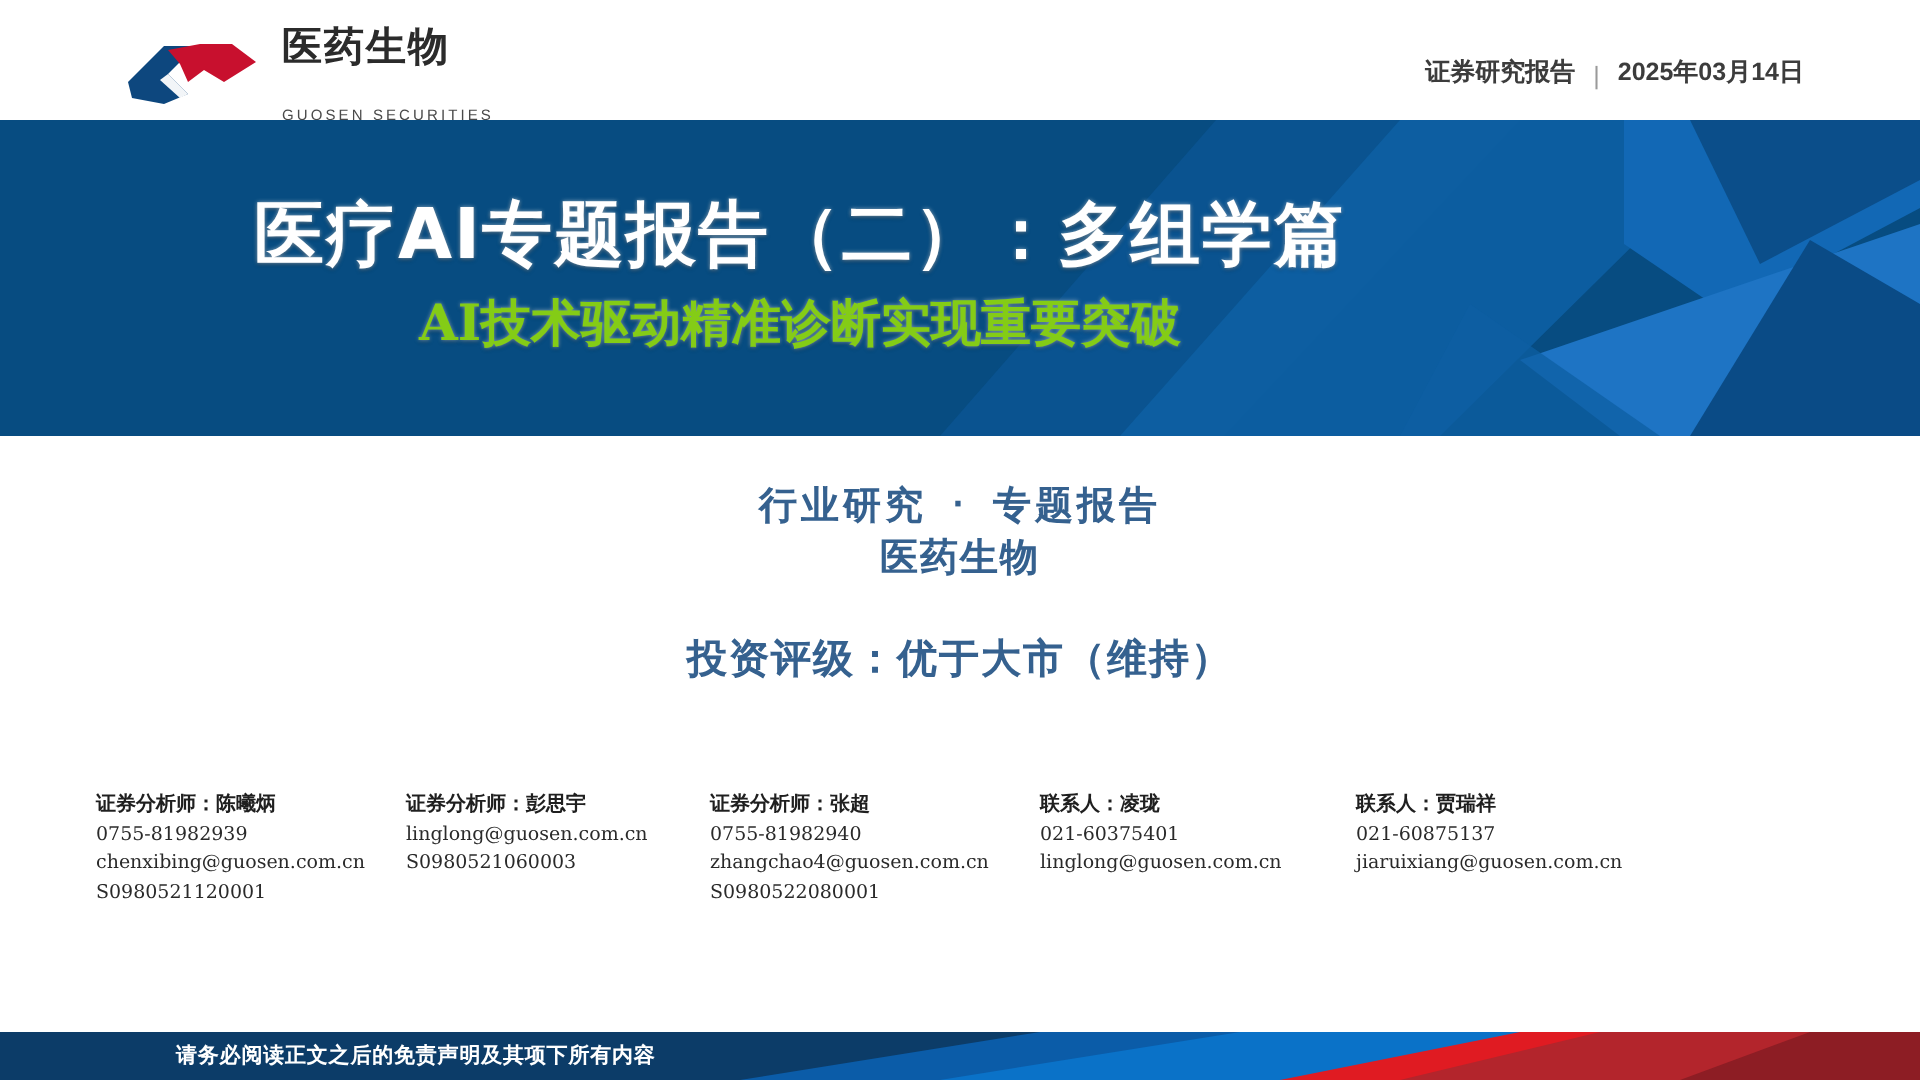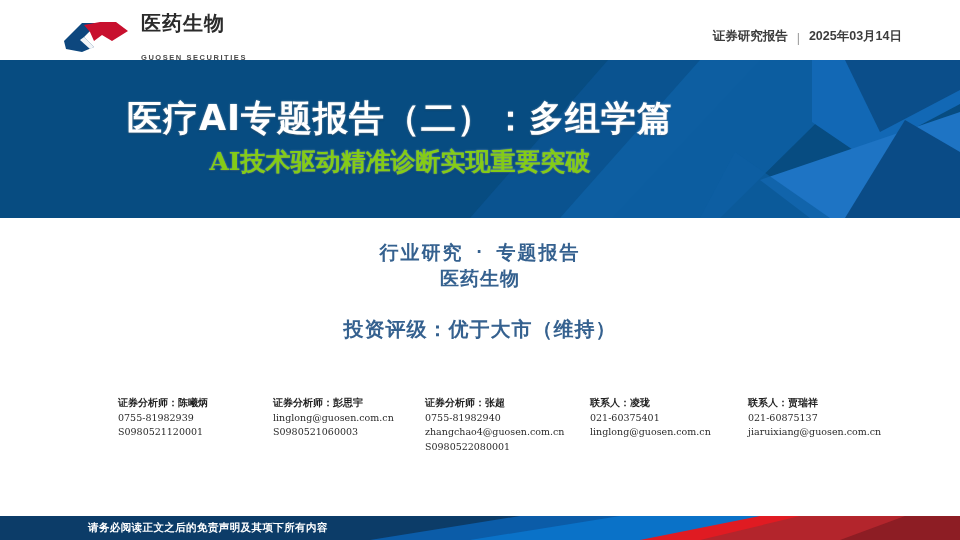--- a/index.html
+++ b/index.html
@@ -9,21 +9,21 @@
     -webkit-font-smoothing:antialiased;
   }
   .page{position:relative;width:960px;height:540px;background:#fff;}
 
   
   .topbar{position:absolute;left:0;top:0;width:960px;height:60px;background:#fff;}
   .logo-wrap{position:absolute;left:60px;top:13px;display:flex;align-items:center;gap:9px;}
   .logo-mark{width:72px;height:36px;display:block;}
   .logo-text{display:flex;flex-direction:column;justify-content:center;line-height:1;}
   .logo-cn{font-family:"DejaVu Sans","Liberation Sans",sans-serif;font-size:20px;font-weight:700;color:#2b2b2b;letter-spacing:1px;}
-  .logo-en{font-size:7.5px;font-weight:700;color:#4a4a4a;letter-spacing:1.55px;margin-top:21px;}
+  .logo-en{font-size:7.5px;font-weight:400;color:#4a4a4a;letter-spacing:1.55px;margin-top:21px;}
   .header-right{position:absolute;right:58px;top:28px;display:flex;align-items:flex-end;gap:9px;
     font-size:12.5px;font-weight:700;color:#3c3c3c;white-space:nowrap;}
   .header-sep{color:#9a9a9a;font-weight:400;}
 
   
   .hero{position:absolute;left:0;top:60px;width:960px;height:158px;background:#074c81;overflow:hidden;}
   .hero svg{position:absolute;left:0;top:0;width:960px;height:158px;}
   .hero-text{position:absolute;left:0;top:0;width:800px;height:158px;
     display:flex;flex-direction:column;align-items:center;justify-content:center;}
   .hero-title{
@@ -45,21 +45,21 @@
     font-family:"DejaVu Sans","Liberation Sans",sans-serif;
     color:#35618f;font-weight:700;white-space:nowrap;
   }
   .meta-1{font-size:19px;letter-spacing:2px;}
   .meta-1 .dot{font-size:15px;padding:0 4px;vertical-align:2px;}
   .meta-2{font-size:19px;letter-spacing:1px;}
   .meta-3{font-size:20px;letter-spacing:1px;margin-top:24px;}
 
   
   .analysts{position:absolute;left:0;top:396px;width:960px;
-    display:flex;justify-content:flex-start;padding-left:118px;box-sizing:border-box;}
+    display:flex;justify-content:flex-start;padding-left:48px;box-sizing:border-box;}
   .an-col{box-sizing:border-box;padding-right:10px;}
   .an-name{
     font-family:"DejaVu Sans","Liberation Sans",sans-serif;
     font-size:10px;font-weight:700;color:#1f1f1f;white-space:nowrap;line-height:1.45;
   }
   .an-line{
     font-family:"DejaVu Serif","Liberation Serif",serif;
     font-size:9.5px;color:#2a2a2a;white-space:nowrap;line-height:1.55;
   }
 
@@ -122,20 +122,21 @@
     </div>
     <div class="meta-line meta-2">医药生物</div>
     <div class="meta-line meta-3">投资评级：优于大市（维持）</div>
   </div>
 
   <div class="analysts">
 
     <div class="an-col" style="width:155px">
       <div class="an-name">证券分析师：陈曦炳</div>
       <div class="an-line">0755-81982939</div>
+      <div class="an-line">chenxibing@guosen.com.cn</div>
       <div class="an-line">S0980521120001</div>
     </div>
 
     <div class="an-col" style="width:152px">
       <div class="an-name">证券分析师：彭思宇</div>
       <div class="an-line">linglong@guosen.com.cn</div>
       <div class="an-line">S0980521060003</div>
     </div>
 
     <div class="an-col" style="width:165px">

